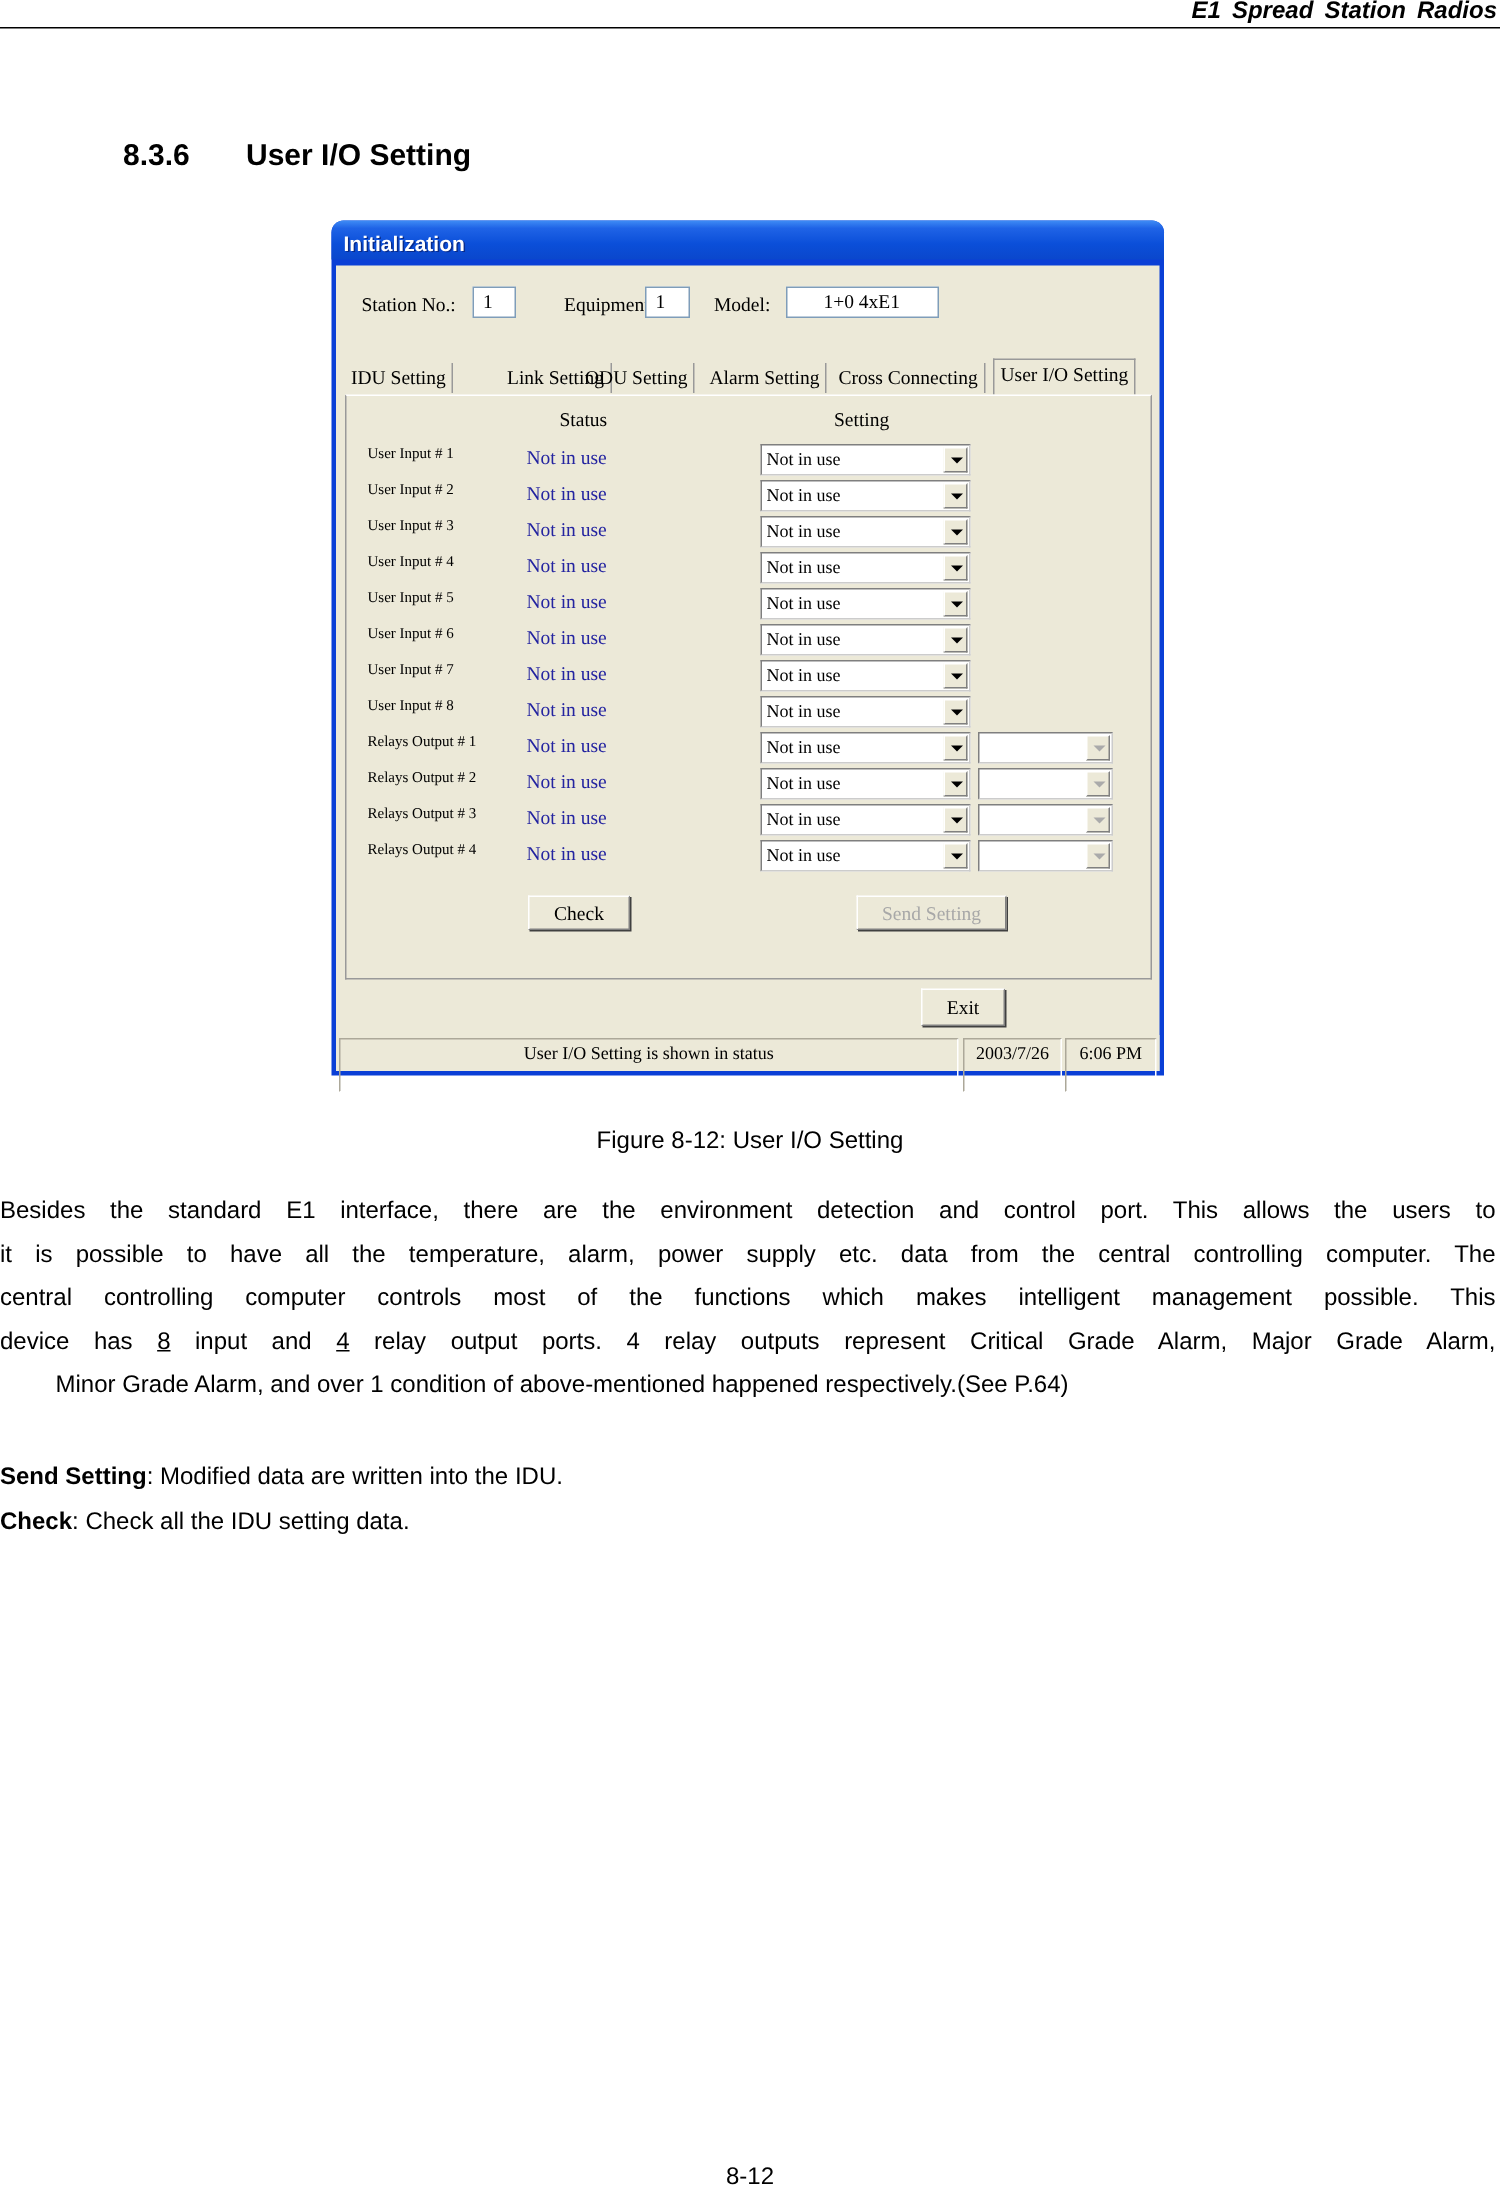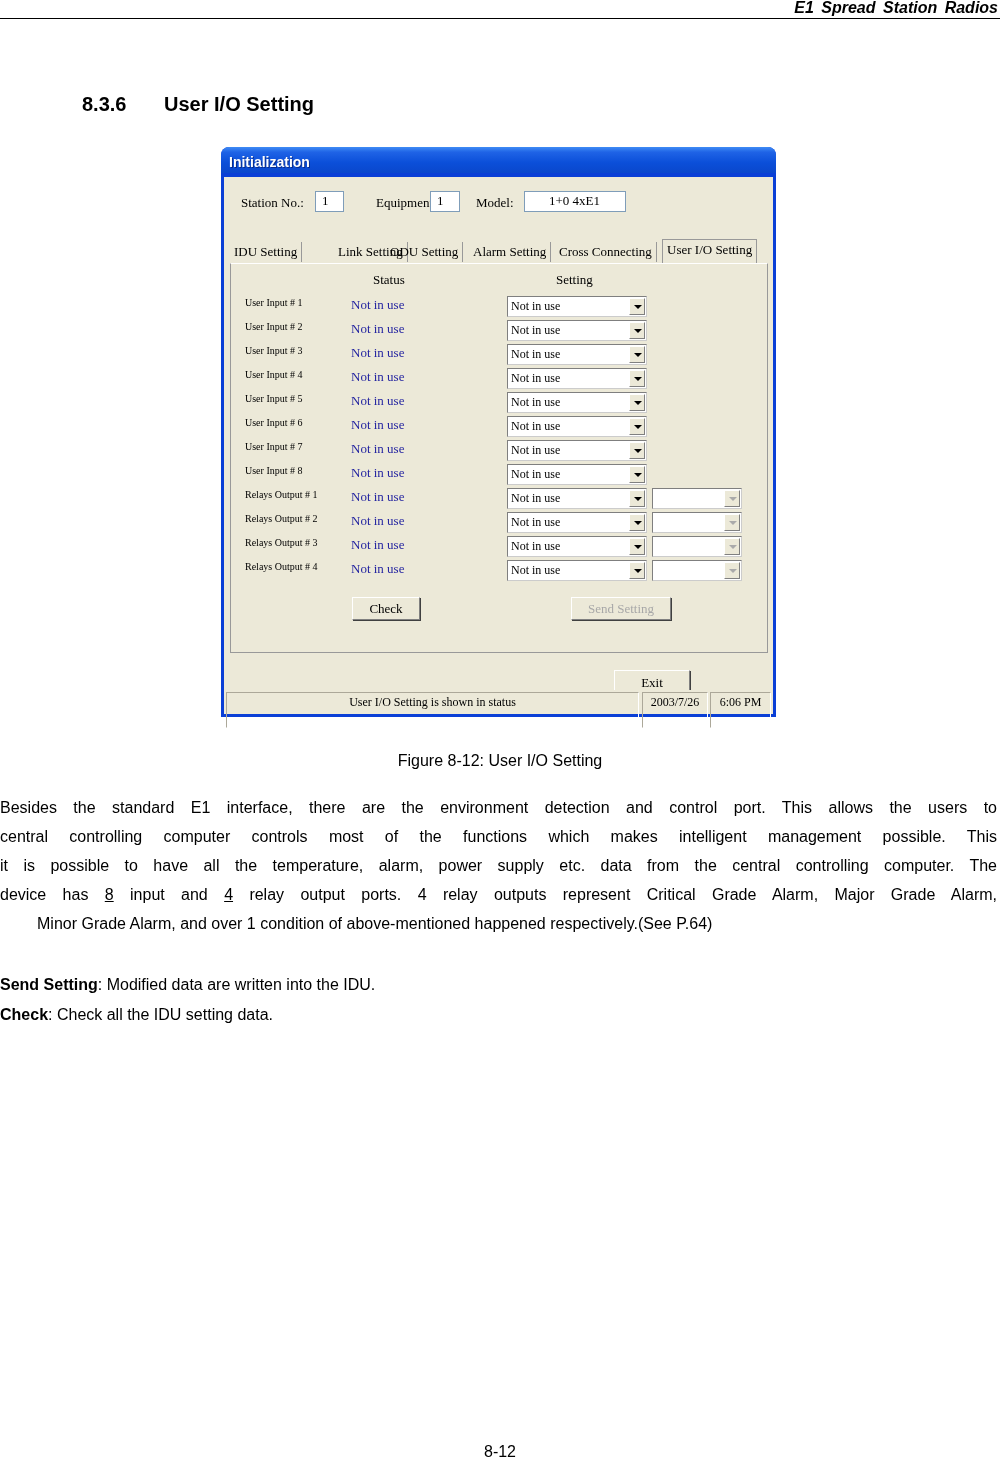--- a/index.html
+++ b/index.html
@@ -124,36 +124,36 @@
 
       <span class="row-lbl" style="top:297px;">Relays Output # 4</span>
       <span class="row-stat" style="top:297px;">Not in use</span>
       <div class="sel" style="left:276px;top:296px;"><span>Not in use</span><span class="arr"></span></div>
       <div class="sel dis" style="left:421px;top:296px;"><span></span><span class="arr"></span></div>
 
       <div class="btn" style="left:121px;top:333px;width:68px;">Check</div>
       <div class="btn dis" style="left:340px;top:333px;width:100px;">Send Setting</div>
     </div>
 
-    <div class="btn" style="left:390px;top:493px;width:76px;height:25px;line-height:23px;">Exit</div>
+    <div class="btn" style="left:390px;top:482px;width:56px;height:25px;line-height:23px;">Exit</div>
 
     <div class="status">
       <div class="sp" style="left:2px;width:413px;">User I/O Setting is shown in status</div>
       <div class="sp" style="left:418px;width:66px;">2003/7/26</div>
       <div class="sp" style="left:486px;width:61px;">6:06 PM</div>
     </div>
   </div>
 </div>
 
 <div class="cap">Figure 8-12: User I/O Setting</div>
 
 <div class="para" style="top:793px;">
   <span class="line">Besides the standard E1 interface, there are the environment detection and control port. This allows the users to</span>
+  <span class="line">it is possible to have all the temperature, alarm, power supply etc. data from the central controlling computer. The</span>
   <span class="line">central controlling computer controls most of the functions which makes intelligent management possible. This</span>
-  <span class="line">it is possible to have all the temperature, alarm, power supply etc. data from the central controlling computer. The</span>
   <span class="line"><span>device has </span><span class="u">8</span><span> input and </span><span class="u">4</span><span> relay output ports. 4 relay outputs represent Critical Grade Alarm, Major Grade Alarm,</span></span>
   <span class="line last">Minor Grade Alarm, and over 1 condition of above-mentioned happened respectively.(See P.64)</span>
 </div>
 
 <div class="def" style="top:976px;"><b>Send Setting</b><span>: Modified data are written into the IDU.</span></div>
 <div class="def" style="top:1006px;"><b>Check</b><span>: Check all the IDU setting data.</span></div>
 
 <div class="pgnum">8-12</div>
 
 </body></html>

